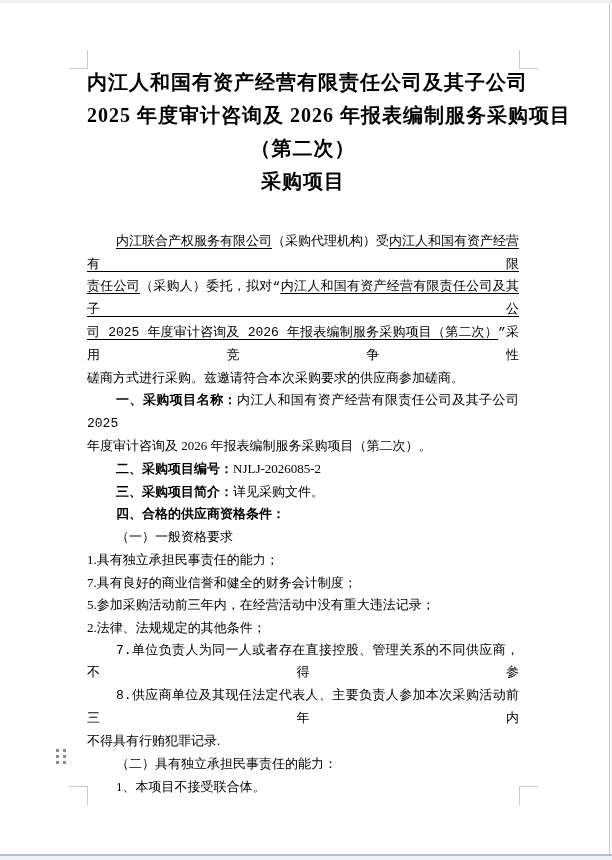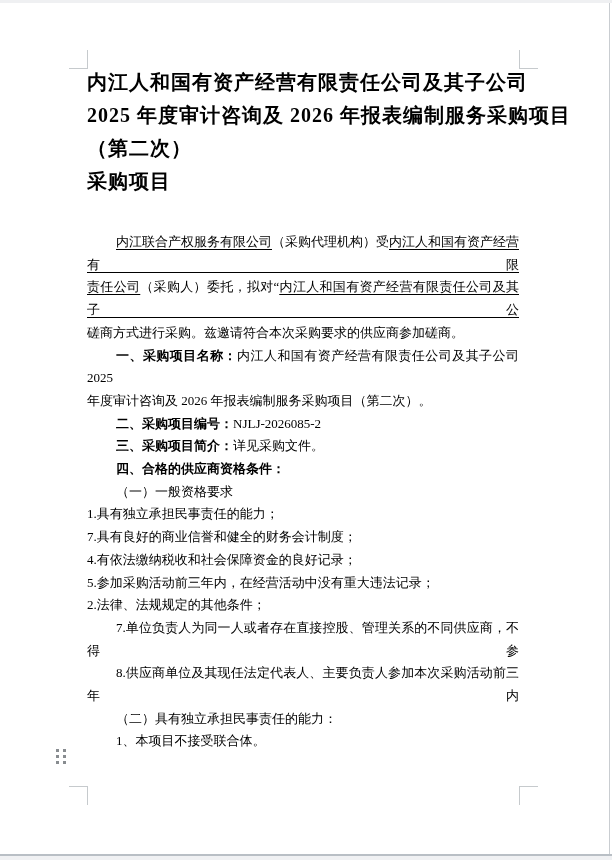--- a/index.html
+++ b/index.html
@@ -19,27 +19,27 @@
   .crop.tl{left:69px;top:50px;border-right:1px solid #c6cacd;border-bottom:1px solid #c6cacd;}
   .crop.tr{left:519px;top:50px;border-left:1px solid #c6cacd;border-bottom:1px solid #c6cacd;}
   .crop.bl{left:69px;top:786px;border-right:1px solid #c6cacd;border-top:1px solid #c6cacd;}
   .crop.br{left:519px;top:786px;border-left:1px solid #c6cacd;border-top:1px solid #c6cacd;}
   
   .dot-handle{position:absolute;left:56px;top:749px;width:12px;height:17px;
     display:grid;grid-template-columns:3px 3px;grid-template-rows:3px 3px 3px;
     column-gap:4px;row-gap:3px;}
   .dot-handle i{background:#888c90;display:block;}
   
-  .title-block{position:absolute;left:87px;top:66px;width:432px;}
+  .title-block{position:absolute;left:87px;top:66px;width:432px;text-align:center;}
   .title-line{font-size:20px;font-weight:bold;line-height:33px;white-space:nowrap;letter-spacing:1px;}
   
   .body-block{position:absolute;left:87px;top:231px;width:432px;}
   .body-line{font-size:13px;line-height:22.7px;white-space:nowrap;}
   .body-line.indent{padding-left:29px;}
-  .body-line.fill{white-space:normal;text-align:justify;text-align-last:justify;}
+  .body-line.fill{white-space:normal;text-align:justify;text-align-last:justify;font-family:Liberation Mono, monospace;}
   .body-line.fill.indent{text-indent:29px;padding-left:0;}
   .bold{font-weight:bold;}
   .underline{text-decoration:underline;text-underline-offset:3px;}
 </style>
 </head>
 <body>
 
 <div class="top-strip"></div>
 <div class="right-edge"></div>
 <div class="bottom-edge"></div>
@@ -62,29 +62,30 @@
 <div class="title-block">
     <div class="title-line">内江人和国有资产经营有限责任公司及其子公司</div>
     <div class="title-line">2025 年度审计咨询及 2026 年报表编制服务采购项目</div>
     <div class="title-line">（第二次）</div>
     <div class="title-line">采购项目</div>
   </div>
 
 <div class="body-block">
     <div class="body-line indent fill"><span class="underline">内江联合产权服务有限公司</span><span>（采购代理机构）受</span><span class="underline">内江人和国有资产经营有限</span></div>
     <div class="body-line fill"><span class="underline">责任公司</span><span>（采购人）委托，拟对“</span><span class="underline">内江人和国有资产经营有限责任公司及其子公</span></div>
+    <div class="body-line fill"><span class="underline">司 2025 年度审计咨询及 2026 年报表编制服务采购项目（第二次）</span><span>”采用竞争性</span></div>
     <div class="body-line"><span>磋商方式进行采购。兹邀请符合本次采购要求的供应商参加磋商。</span></div>
     <div class="body-line indent fill"><span class="bold">一、采购项目名称：</span><span>内江人和国有资产经营有限责任公司及其子公司 2025</span></div>
     <div class="body-line"><span>年度审计咨询及 2026 年报表编制服务采购项目（第二次）。</span></div>
     <div class="body-line indent"><span class="bold">二、采购项目编号：</span><span>NJLJ-2026085-2</span></div>
     <div class="body-line indent"><span class="bold">三、采购项目简介：</span><span>详见采购文件。</span></div>
     <div class="body-line indent"><span class="bold">四、合格的供应商资格条件：</span></div>
     <div class="body-line indent"><span>（一）一般资格要求</span></div>
     <div class="body-line"><span>1.具有独立承担民事责任的能力；</span></div>
     <div class="body-line"><span>7.具有良好的商业信誉和健全的财务会计制度；</span></div>
-    <div class="body-line"><span>4.有依法缴纳税收和社会保障资金的良好记录；</span></div>
     <div class="body-line"><span>5.参加采购活动前三年内，在经营活动中没有重大违法记录；</span></div>
     <div class="body-line"><span>2.法律、法规规定的其他条件；</span></div>
     <div class="body-line indent fill"><span>7.单位负责人为同一人或者存在直接控股、管理关系的不同供应商，不得参</span></div>
     <div class="body-line indent fill"><span>8.供应商单位及其现任法定代表人、主要负责人参加本次采购活动前三年内</span></div>
+    <div class="body-line"><span>不得具有行贿犯罪记录.</span></div>
     <div class="body-line indent"><span>（二）具有独立承担民事责任的能力：</span></div>
     <div class="body-line indent"><span>1、本项目不接受联合体。</span></div>
   </div>
 
 </body></html>

